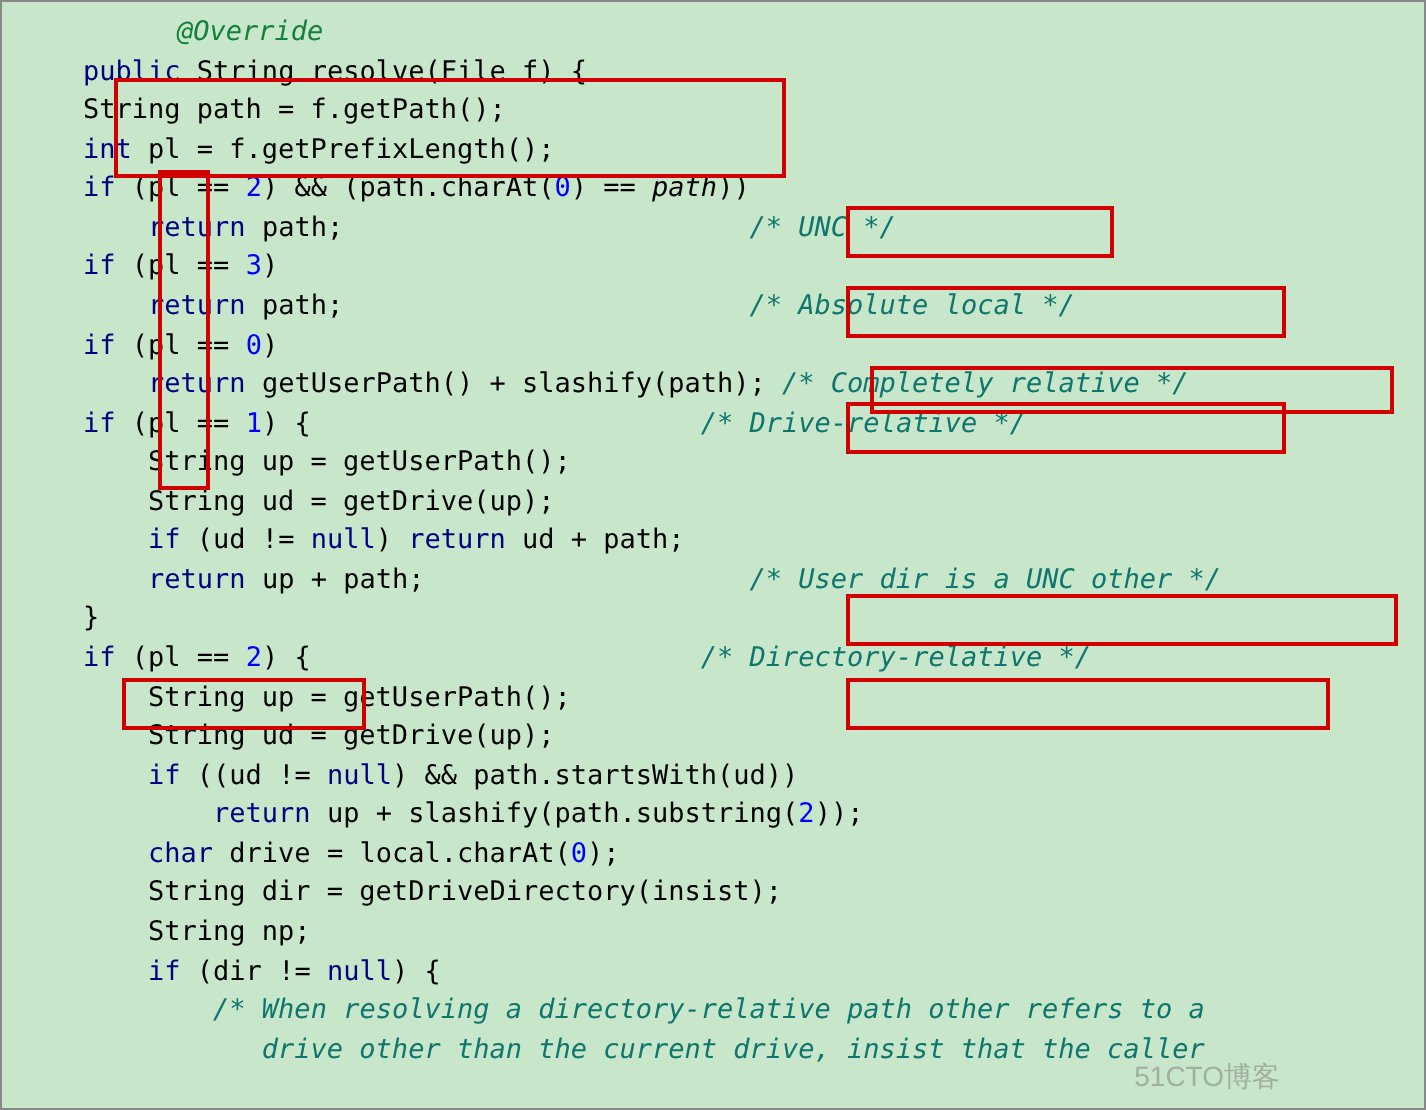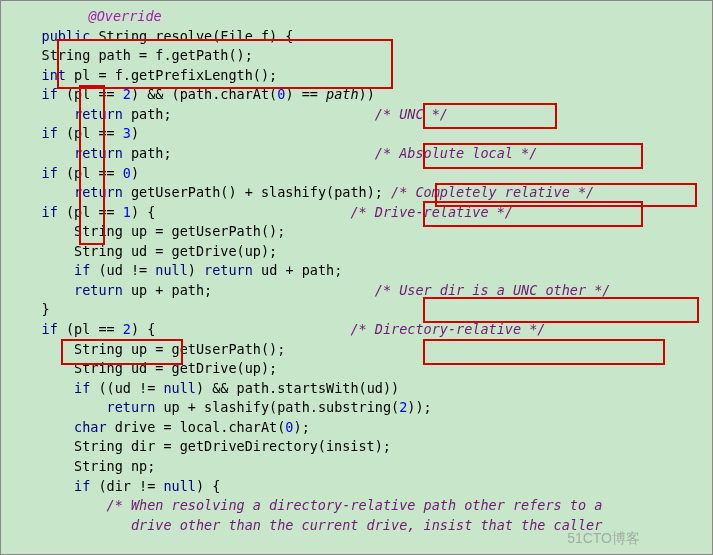--- a/index.html
+++ b/index.html
@@ -12,23 +12,23 @@
     color: #000;
     width: 713px;
     height: 555px;
     box-sizing: border-box;
     overflow: hidden;
     border: 1px solid #888;
     position: relative;
   }
   .line { white-space: pre; }
   .kw { color: #000080; font-weight: normal; }
-  .anno { color: #a21caf; font-style: italic; padding-left: 47px; }
+  .anno { color: #15803d; font-style: italic; padding-left: 47px; }
   .num { color: #0000ff; }
-  .com { color: #701a75; font-style: italic; }
+  .com { color: #0f766e; font-style: italic; }
   .rbox {
     position: absolute;
     border: 2px solid #d00000;
     pointer-events: none;
   }
   .watermark {
     position: absolute;
     bottom: 6px;
     right: 72px;
     color: rgba(120,120,120,0.5);

